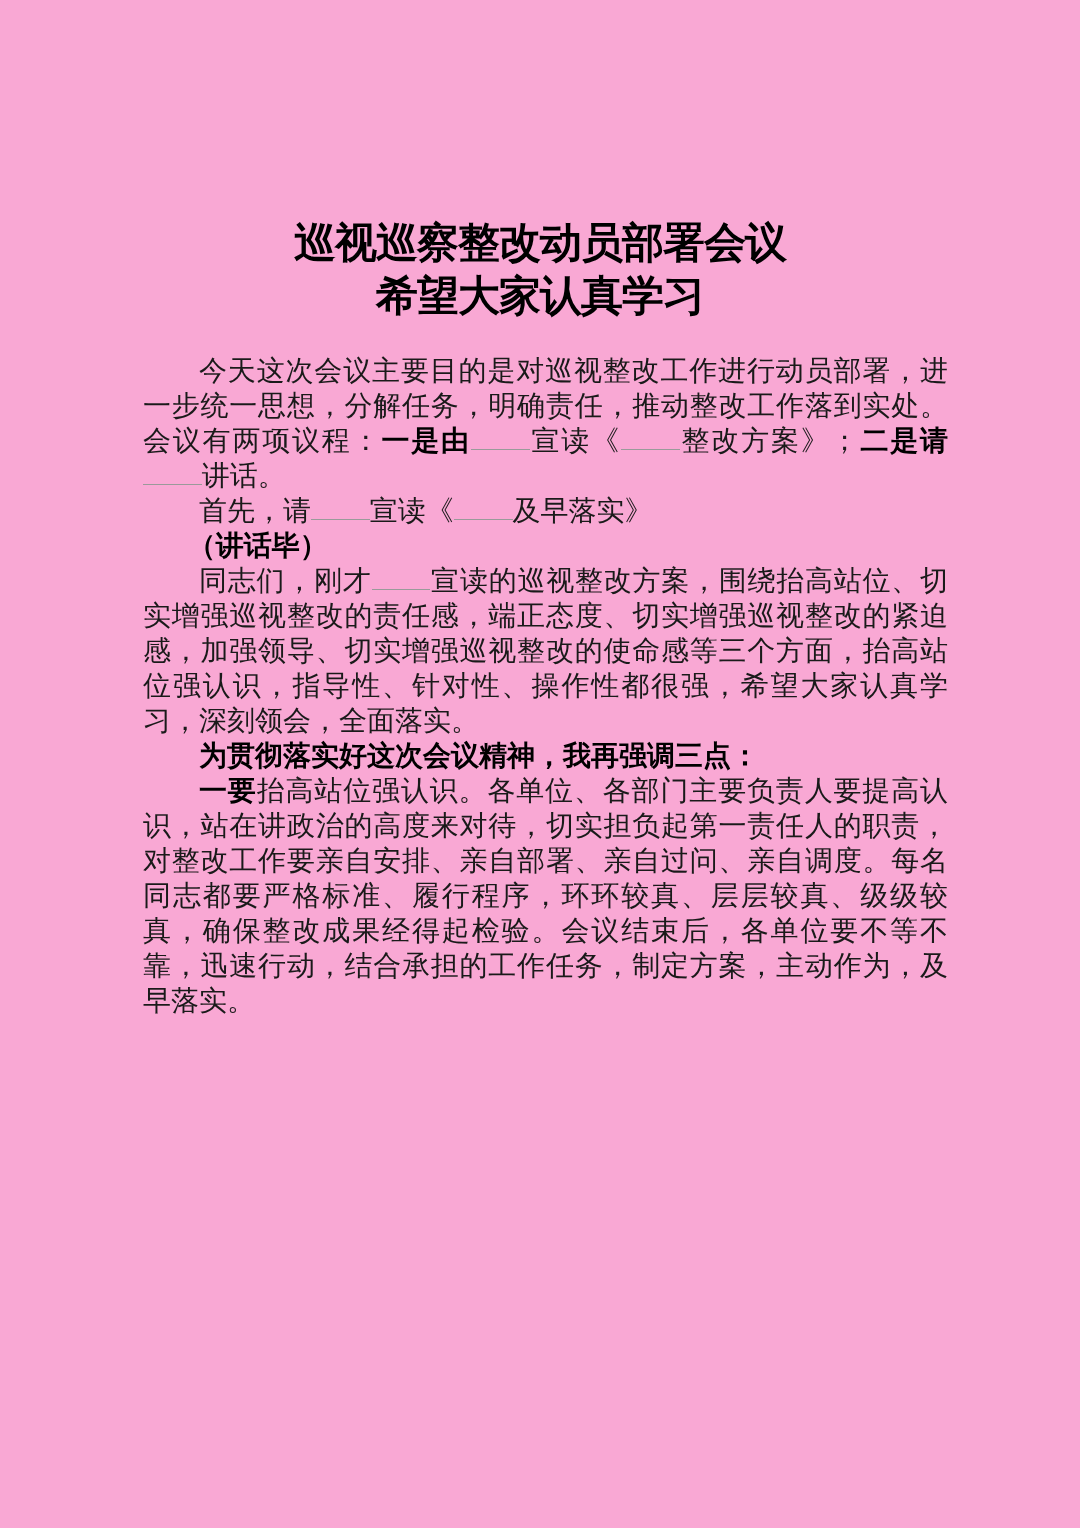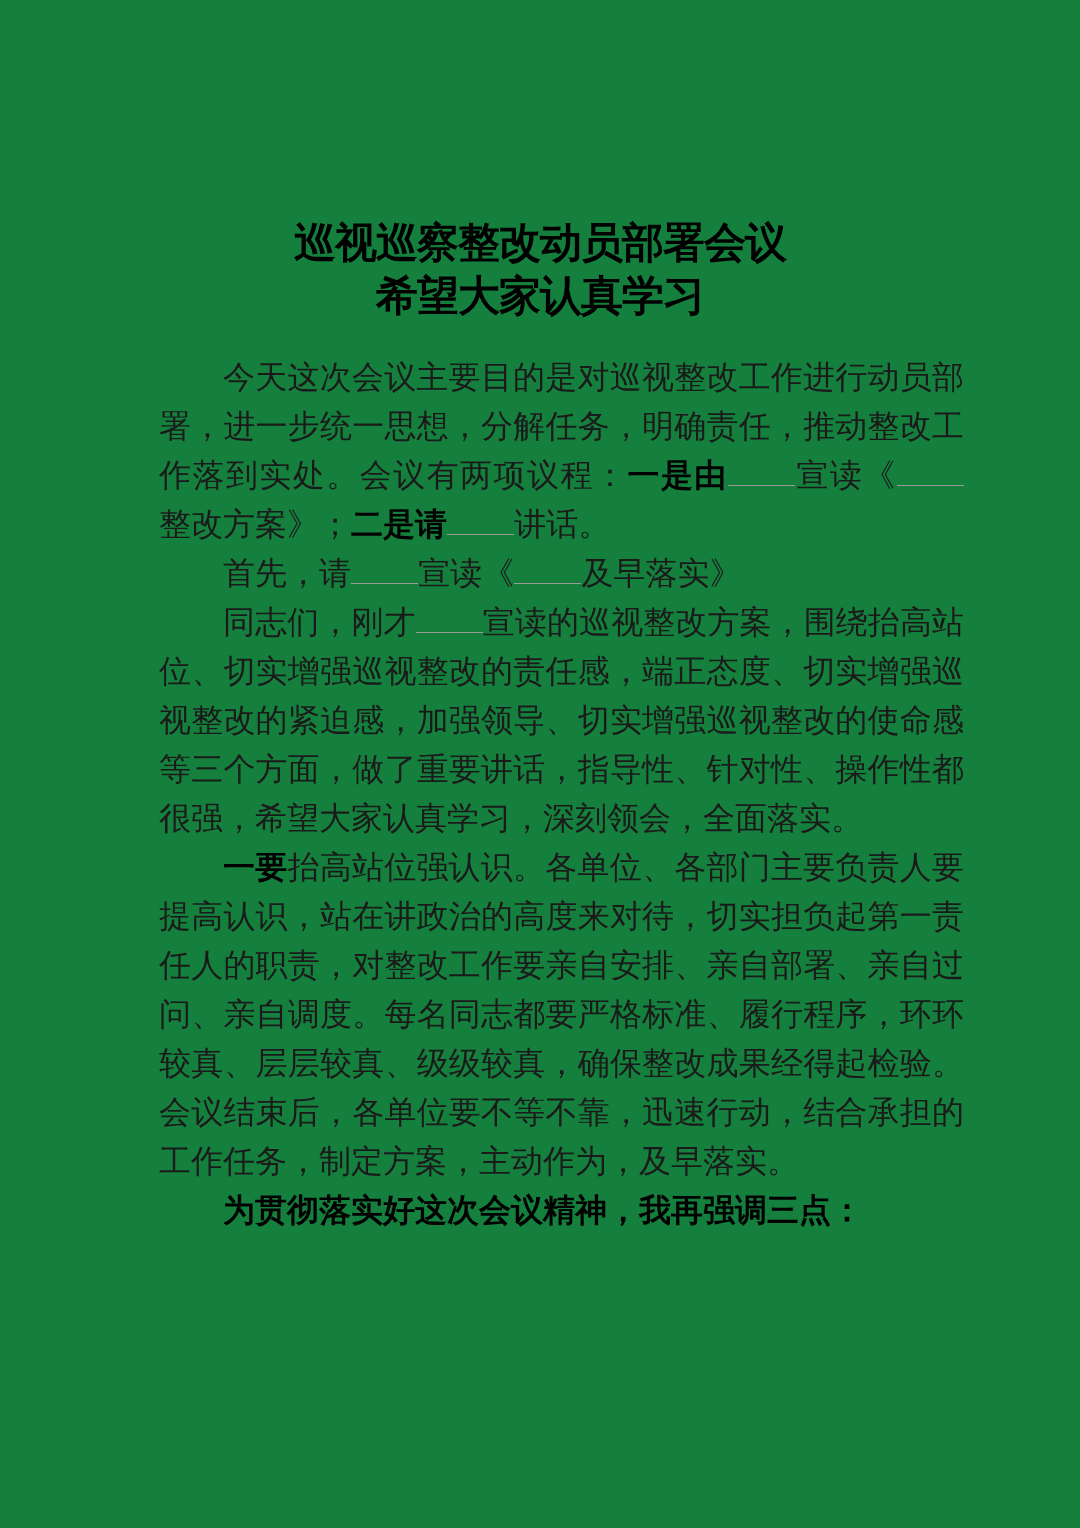--- a/index.html
+++ b/index.html
@@ -12,46 +12,46 @@
       height: 1528px;
       position: relative;
       overflow: hidden;
       color: #111111;
     }
     .page {
       position: absolute;
       left: 0; top: 0;
       width: 1080px;
       height: 1528px;
-      background: #15803d;
+      background: #f9a8d4;
     }
     .title {
       position: absolute;
       left: 0;
       width: 1080px;
       top: 188px;
       text-align: center;
       font-family: "DejaVu Serif", "Liberation Serif", serif;
       font-weight: bold;
       font-size: 42px;
       line-height: 53px;
       color: #000000;
       letter-spacing: -1px;
     }
     .title .t-line {
       display: block;
     }
     .body-text {
       position: absolute;
-      left: 159px;
+      left: 143px;
       top: 353px;
       width: 805px;
       font-family: "DejaVu Sans", "Liberation Sans", sans-serif;
-      font-size: 32px;
-      line-height: 49px;
+      font-size: 28px;
+      line-height: 35px;
       color: #1a1a1a;
       text-align: justify;
       text-justify: inter-character;
     }
     .para {
       margin: 0;
       text-indent: 2em;
       word-break: break-all;
     }
     .para.no-indent-paren {
@@ -75,17 +75,18 @@
 
 <div class="page">
   <h1 class="title">
     <span class="t-line">巡视巡察整改动员部署会议</span>
     <span class="t-line">希望大家认真学习</span>
   </h1>
 
   <div class="body-text" id="body-text">
       <p class="para"><span>今天这次会议主要目的是对巡视整改工作进行动员部署，进一步统一思想，分解任务，明确责任，推动整改工作落到实处。会议有两项议程：</span><span class="strong">一是由</span><span class="blank"></span><span>宣读《</span><span class="blank"></span><span>整改方案》；</span><span class="strong">二是请</span><span class="blank"></span><span>讲话。</span></p>
       <p class="para"><span>首先，请</span><span class="blank"></span><span>宣读《</span><span class="blank"></span><span>及早落实》</span></p>
-      <p class="para"><span>同志们，刚才</span><span class="blank"></span><span>宣读的巡视整改方案，围绕抬高站位、切实增强巡视整改的责任感，端正态度、切实增强巡视整改的紧迫感，加强领导、切实增强巡视整改的使命感等三个方面，做了重要讲话，指导性、针对性、操作性都很强，希望大家认真学习，深刻领会，全面落实。</span></p>
+      <p class="para no-indent-paren"><span class="strong">（讲话毕）</span></p>
+      <p class="para"><span>同志们，刚才</span><span class="blank"></span><span>宣读的巡视整改方案，围绕抬高站位、切实增强巡视整改的责任感，端正态度、切实增强巡视整改的紧迫感，加强领导、切实增强巡视整改的使命感等三个方面，抬高站位强认识，指导性、针对性、操作性都很强，希望大家认真学习，深刻领会，全面落实。</span></p>
+      <p class="para"><span class="strong">为贯彻落实好这次会议精神，我再强调三点：</span></p>
       <p class="para"><span class="strong">一要</span><span>抬高站位强认识。各单位、各部门主要负责人要提高认识，站在讲政治的高度来对待，切实担负起第一责任人的职责，对整改工作要亲自安排、亲自部署、亲自过问、亲自调度。每名同志都要严格标准、履行程序，环环较真、层层较真、级级较真，确保整改成果经得起检验。会议结束后，各单位要不等不靠，迅速行动，结合承担的工作任务，制定方案，主动作为，及早落实。</span></p>
-      <p class="para"><span class="strong">为贯彻落实好这次会议精神，我再强调三点：</span></p>
     </div>
 </div>
 
 </body></html>

